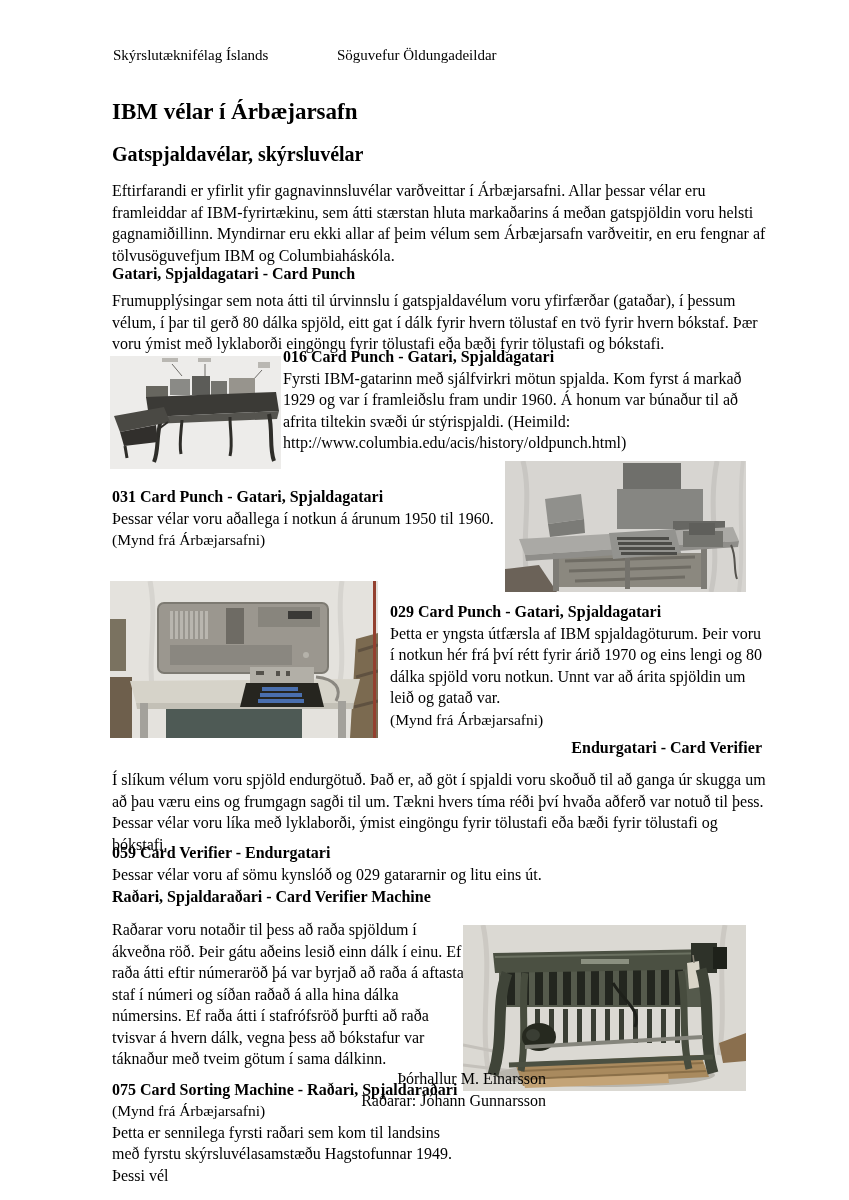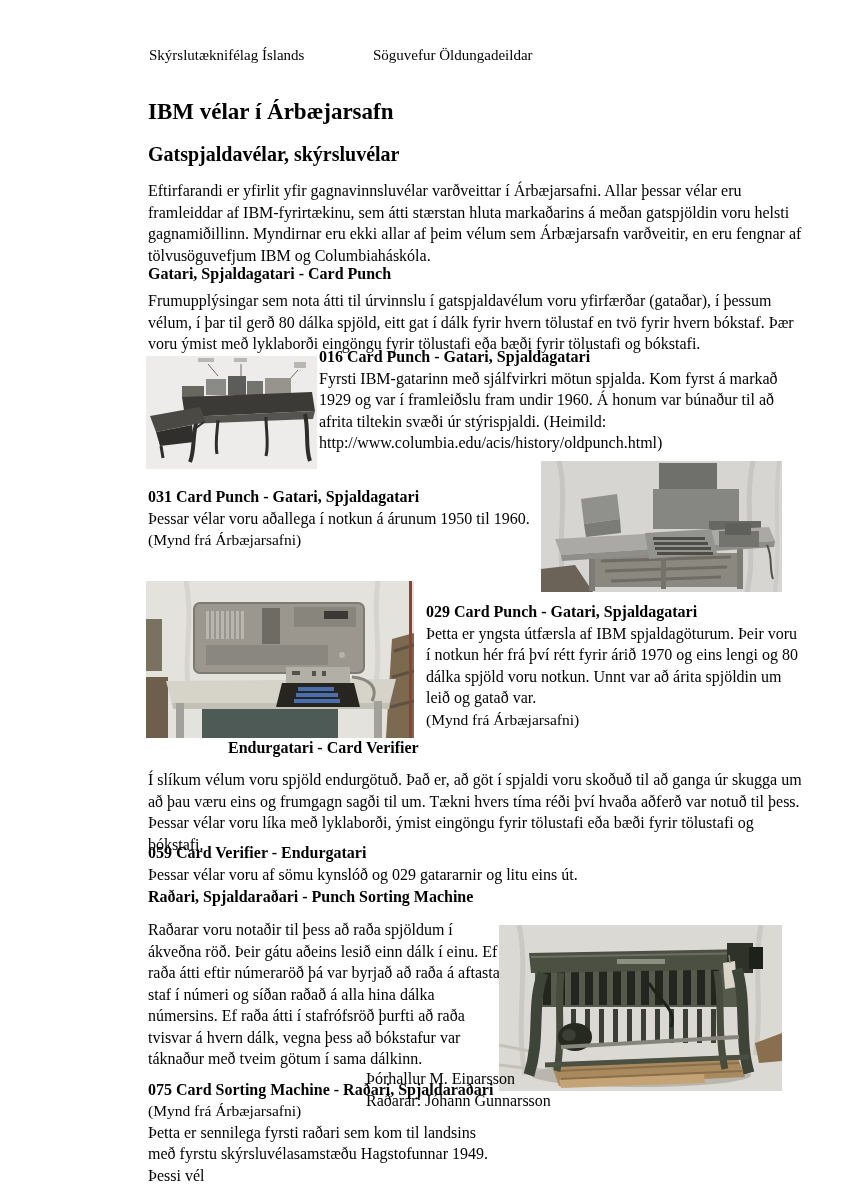--- a/index.html
+++ b/index.html
@@ -5,27 +5,27 @@
   html,body{margin:0;padding:0;background:#888;}
   .page{
     position:relative;
     width:849px;height:1200px;
     background:#ffffff;
     font-family:"Liberation Serif", serif;
     color:#000;
     overflow:hidden;
     margin:0 auto;
   }
-  .abs{position:absolute;margin-left:36px;}
+  .abs{position:absolute;}
   .small{font-size:15px;line-height:19px;}
   .body-text{font-size:16px;line-height:21.5px;}
   .b{font-weight:bold;}
   .title{font-size:23px;font-weight:bold;}
   .subtitle{font-size:20px;font-weight:bold;}
-  .center{text-align:left;}
+  .center{text-align:right;}
   .photo{display:block;}
   .credit{font-size:15.5px;line-height:21.5px;}
   .col-flow p{margin:0 0 0 0;}
   .gap8{height:9px;}
 </style>
 </head>
 <body>
 
 <div class="page">
 
@@ -177,21 +177,21 @@
     <div class="body-text">Þetta er yngsta útfærsla af IBM spjaldagöturum. Þeir voru í notkun hér frá því rétt fyrir árið 1970 og eins lengi og 80 dálka spjöld voru notkun. Unnt var að árita spjöldin um leið og gatað var.</div>
     <div class="credit">(Mynd frá Árbæjarsafni)</div>
   </div>
 
   <div class="abs body-text b center" style="left:192px;top:737px;width:570px;">Endurgatari - Card Verifier</div>
   <div class="abs body-text" style="left:112px;top:769px;width:658px;">Í slíkum vélum voru spjöld endurgötuð. Það er, að göt í spjaldi voru skoðuð til að ganga úr skugga um að þau væru eins og frumgagn sagði til um. Tækni hvers tíma réði því hvaða aðferð var notuð til þess. Þessar vélar voru líka með lyklaborði, ýmist eingöngu fyrir tölustafi eða bæði fyrir tölustafi og bókstafi.</div>
 
   <div class="abs body-text b" style="left:112px;top:842px;">059 Card Verifier - Endurgatari</div>
   <div class="abs body-text" style="left:112px;top:864px;width:658px;">Þessar vélar voru af sömu kynslóð og 029 gatararnir og litu eins út.</div>
 
-  <div class="abs body-text b" style="left:112px;top:886px;">Raðari, Spjaldaraðari - Punch Sorting Machine</div>
+  <div class="abs body-text b" style="left:112px;top:886px;">Raðari, Spjaldaraðari - Card Verifier Machine</div>
 
   <div class="abs col-flow" style="left:112px;top:919px;width:357px;font-family:Liberation Serif, serif;">
     <p class="body-text">Raðarar voru notaðir til þess að raða spjöldum í ákveðna röð. Þeir gátu aðeins lesið einn dálk í einu. Ef raða átti eftir númeraröð þá var byrjað að raða á aftasta staf í númeri og síðan raðað á alla hina dálka númersins. Ef raða átti í stafrófsröð þurfti að raða tvisvar á hvern dálk, vegna þess að bókstafur var táknaður með tveim götum í sama dálkinn.</p>
     <div class="gap8"></div>
     <div class="body-text b">075 Card Sorting Machine - Raðari, Spjaldaraðari</div>
     <div class="credit">(Mynd frá Árbæjarsafni)</div>
     <div class="body-text">Þetta er sennilega fyrsti raðari sem kom til landsins með fyrstu skýrsluvélasamstæðu Hagstofunnar 1949. Þessi vél</div>
   </div>
 
   <div class="abs" style="left:463px;top:925px;">

